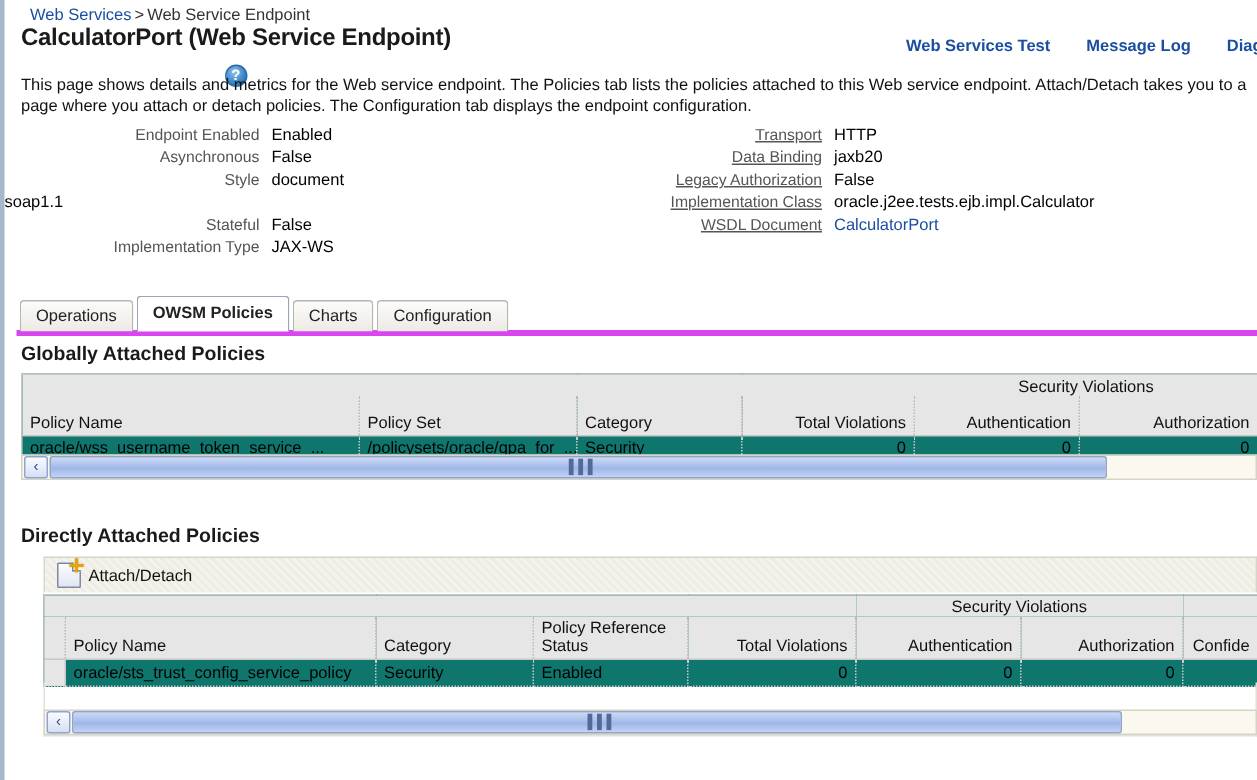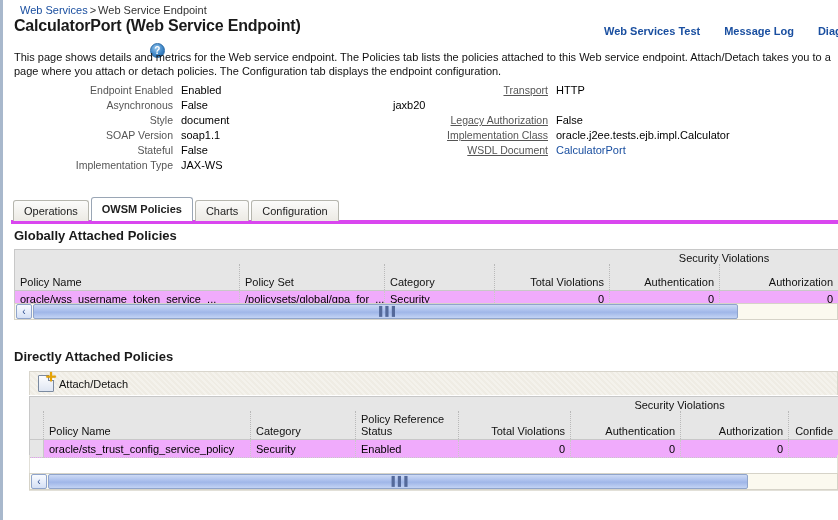--- a/index.html
+++ b/index.html
@@ -125,21 +125,21 @@
     position: absolute; font-size: 13px; font-weight: bold; color: #1a1a1a;
   }
   #sec-global { left: 11px; top: 228px; }
   #sec-direct { left: 11px; top: 349px; text-align: right; }
 
   
   .table-block { position: absolute; }
   .tbl {
     border-collapse: collapse; table-layout: fixed;
     font-size: 11px;
-    background: #f0abfc;
+    background: #0f766e;
   }
   .tbl th {
     background: #e6e6e6;
     font-weight: normal;
     color: #111;
     font-size: 11px;
     padding: 2px 5px;
     border-right: 1px dotted #b9b9b9;
     border-bottom: 1px solid #c8c8c8;
     vertical-align: bottom;
@@ -278,39 +278,39 @@
     </div>
     <div class="prop-row">
       <div class="prop-label">Asynchronous</div>
       <div class="prop-value">False</div>
     </div>
     <div class="prop-row">
       <div class="prop-label">Style</div>
       <div class="prop-value">document</div>
     </div>
     <div class="prop-row">
-      <div class="prop-label">SOAP Version</div>
       <div class="prop-value">soap1.1</div>
     </div>
     <div class="prop-row">
       <div class="prop-label">Stateful</div>
       <div class="prop-value">False</div>
     </div>
     <div class="prop-row">
       <div class="prop-label">Implementation Type</div>
       <div class="prop-value">JAX-WS</div>
     </div>
   </div>
 
   <div class="props-right">
     <div class="prop-row">
       <div class="prop-label">Transport</div>
       <div class="prop-value">HTTP</div>
     </div>
     <div class="prop-row">
+      <div class="prop-label">Data Binding</div>
       <div class="prop-value">jaxb20</div>
     </div>
     <div class="prop-row">
       <div class="prop-label">Legacy Authorization</div>
       <div class="prop-value">False</div>
     </div>
     <div class="prop-row">
       <div class="prop-label">Implementation Class</div>
       <div class="prop-value">oracle.j2ee.tests.ejb.impl.Calculator</div>
     </div>
@@ -351,21 +351,21 @@
           <th>Policy Set</th>
           <th>Category</th>
           <th class="num">Total Violations</th>
           <th class="num">Authentication</th>
           <th class="num">Authorization</th>
         </tr>
       </thead>
       <tbody>
         <tr>
           <td>oracle/wss_username_token_service_...</td>
-          <td>/policysets/global/gpa_for_...</td>
+          <td>/policysets/oracle/gpa_for_...</td>
           <td>Security</td>
           <td class="num">0</td>
           <td class="num">0</td>
           <td class="num">0</td>
         </tr>
       </tbody>
     </table>
   </div>
 
   <div class="hscroll" id="hscroll-global">

